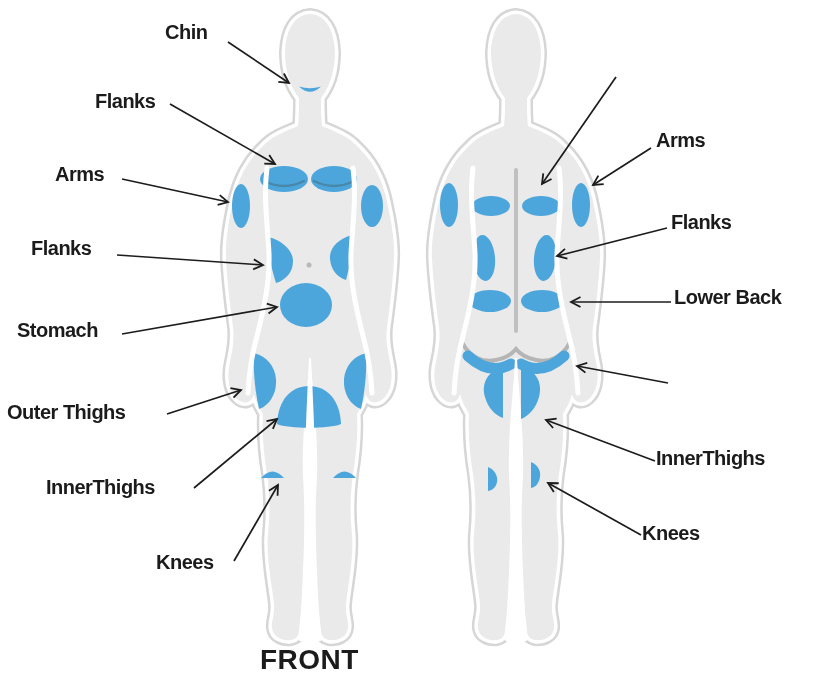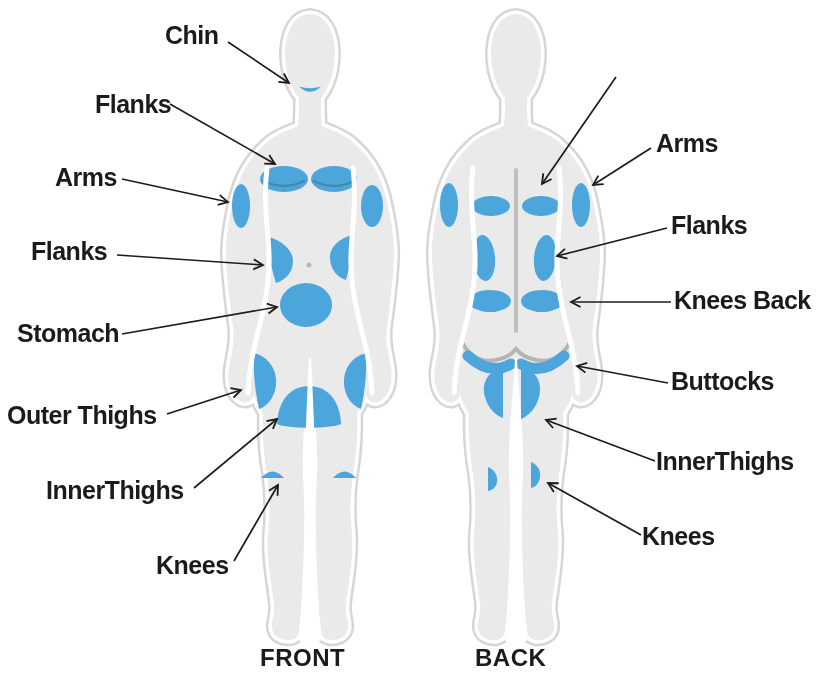--- a/index.html
+++ b/index.html
@@ -24,25 +24,25 @@
   .area-arc{fill:none;stroke:var(--area-blue);stroke-width:11;stroke-linecap:round;}
   .pec-line{fill:none;stroke:#47819f;stroke-width:2.5;stroke-linecap:round;opacity:.85;}
   .gap{fill:none;stroke:#ffffff;stroke-width:5;stroke-linecap:round;}
   .wedge{fill:#ffffff;stroke:none;}
   .spine{stroke:var(--detail-gray);stroke-width:4;stroke-linecap:round;fill:none;}
   .butt-line{stroke:#b5b5b5;stroke-width:4;stroke-linecap:round;fill:none;}
   .navel{fill:#b9b9b9;}
   .arrow{stroke:var(--arrow-black);stroke-width:1.7;fill:none;}
   
   .lbl{
-    position:absolute;font-weight:bold;font-size:25px;line-height:1.05;
+    position:absolute;font-weight:bold;font-size:20px;line-height:1.05;
     color:var(--text-black);letter-spacing:-0.5px;white-space:nowrap;
   }
   .caption{
-    position:absolute;font-weight:bold;font-size:24px;color:var(--text-black);
+    position:absolute;font-weight:bold;font-size:28px;color:var(--text-black);
     letter-spacing:0.5px;white-space:nowrap;
   }
 </style>
 </head>
 <body>
 
 <div class="stage">
 
   <svg width="820" height="691" viewBox="0 0 820 691">
     <defs>
@@ -153,20 +153,18 @@
   <div class="lbl" style="left:95px;top:91px">Flanks</div>
   <div class="lbl" style="left:55px;top:164px">Arms</div>
   <div class="lbl" style="left:31px;top:238px">Flanks</div>
   <div class="lbl" style="left:17px;top:320px">Stomach</div>
   <div class="lbl" style="left:7px;top:402px">Outer Thighs</div>
   <div class="lbl" style="left:46px;top:477px">InnerThighs</div>
   <div class="lbl" style="left:156px;top:552px">Knees</div>
 
   <div class="lbl" style="left:656px;top:130px">Arms</div>
   <div class="lbl" style="left:671px;top:212px">Flanks</div>
-  <div class="lbl" style="left:674px;top:287px">Knees Back</div>
-  <div class="lbl" style="left:671px;top:368px">Buttocks</div>
+  <div class="lbl" style="left:674px;top:287px">Lower Back</div>
   <div class="lbl" style="left:656px;top:448px">InnerThighs</div>
   <div class="lbl" style="left:642px;top:523px">Knees</div>
 
   <div class="caption" style="left:260px;top:644px">FRONT</div>
-  <div class="caption" style="left:475px;top:644px">BACK</div>
 </div>
 
 </body></html>

